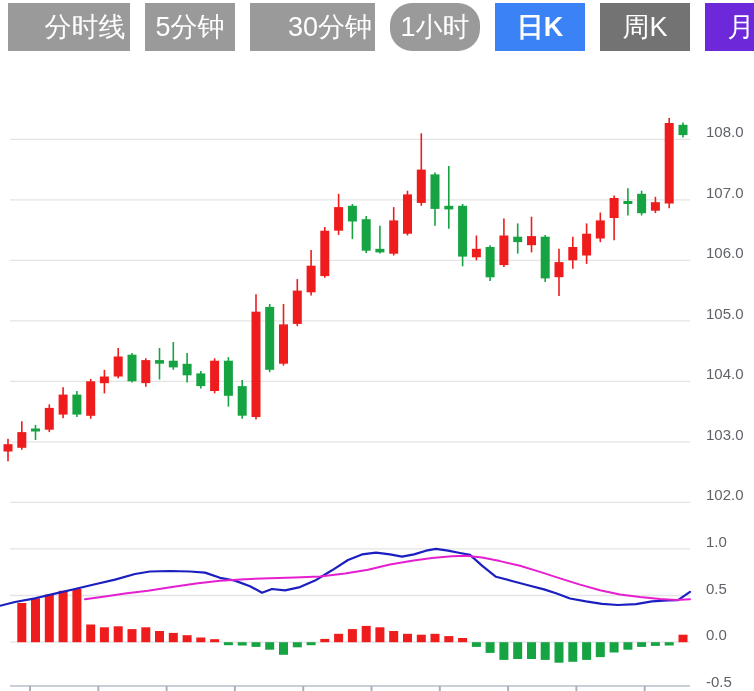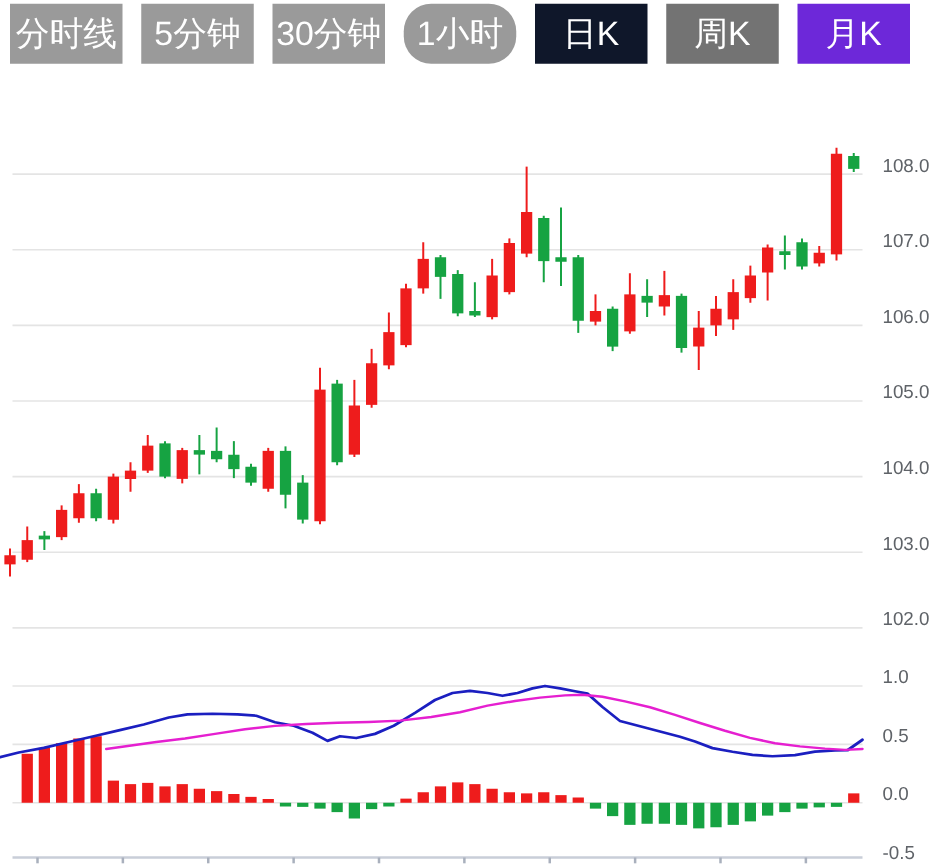--- a/index.html
+++ b/index.html
@@ -8,25 +8,25 @@
   .tab-bar{position:absolute;top:3px;left:8px;display:flex;gap:15px;}
   .tab{width:90px;height:48px;line-height:48px;text-align:center;color:#fff;
        font-size:27px;cursor:pointer;user-select:none;}
   .chart-svg{position:absolute;top:0;left:0;}
 </style>
 </head>
 <body>
 
 <div class="screen">
   <div class="tab-bar">
-      <div class="tab" style="background: rgb(154, 154, 154); color: rgb(255, 255, 255);">分时线</div>
+      <div class="tab" style="background: rgb(154, 154, 154); color: rgb(255, 255, 255); padding-left: 32px;">分时线</div>
       <div class="tab" style="background: rgb(154, 154, 154); color: rgb(255, 255, 255);">5分钟</div>
-      <div class="tab" style="background: rgb(154, 154, 154); color: rgb(255, 255, 255);">30分钟</div>
+      <div class="tab" style="background: rgb(154, 154, 154); color: rgb(255, 255, 255); padding-left: 35px;">30分钟</div>
       <div class="tab" style="background: rgb(154, 154, 154); color: rgb(255, 255, 255); border-radius: 22px;">1小时</div>
-      <div class="tab" style="background: #0f172a; color: rgb(255, 255, 255);">日K</div>
+      <div class="tab" style="background: #3b82f6; color: rgb(255, 255, 255); font-weight: bold;">日K</div>
       <div class="tab" style="background: #737373; color: rgb(255, 255, 255);">周K</div>
       <div class="tab" style="background: #6d28d9; color: rgb(255, 255, 255);">月K</div>
     </div>
   <svg class="chart-svg" width="754" height="691" viewBox="0 0 754 691" xmlns="http://www.w3.org/2000/svg">
       <line x1="10" y1="139.3" x2="690" y2="139.3" stroke="#e4e4e4" stroke-width="1.3"></line>
       <text x="706" y="137.3" font-size="15" fill="#5f6368">108.0</text>
       <line x1="10" y1="199.8" x2="690" y2="199.8" stroke="#e4e4e4" stroke-width="1.3"></line>
       <text x="706" y="197.8" font-size="15" fill="#5f6368">107.0</text>
       <line x1="10" y1="260.3" x2="690" y2="260.3" stroke="#e4e4e4" stroke-width="1.3"></line>
       <text x="706" y="258.3" font-size="15" fill="#5f6368">106.0</text>

